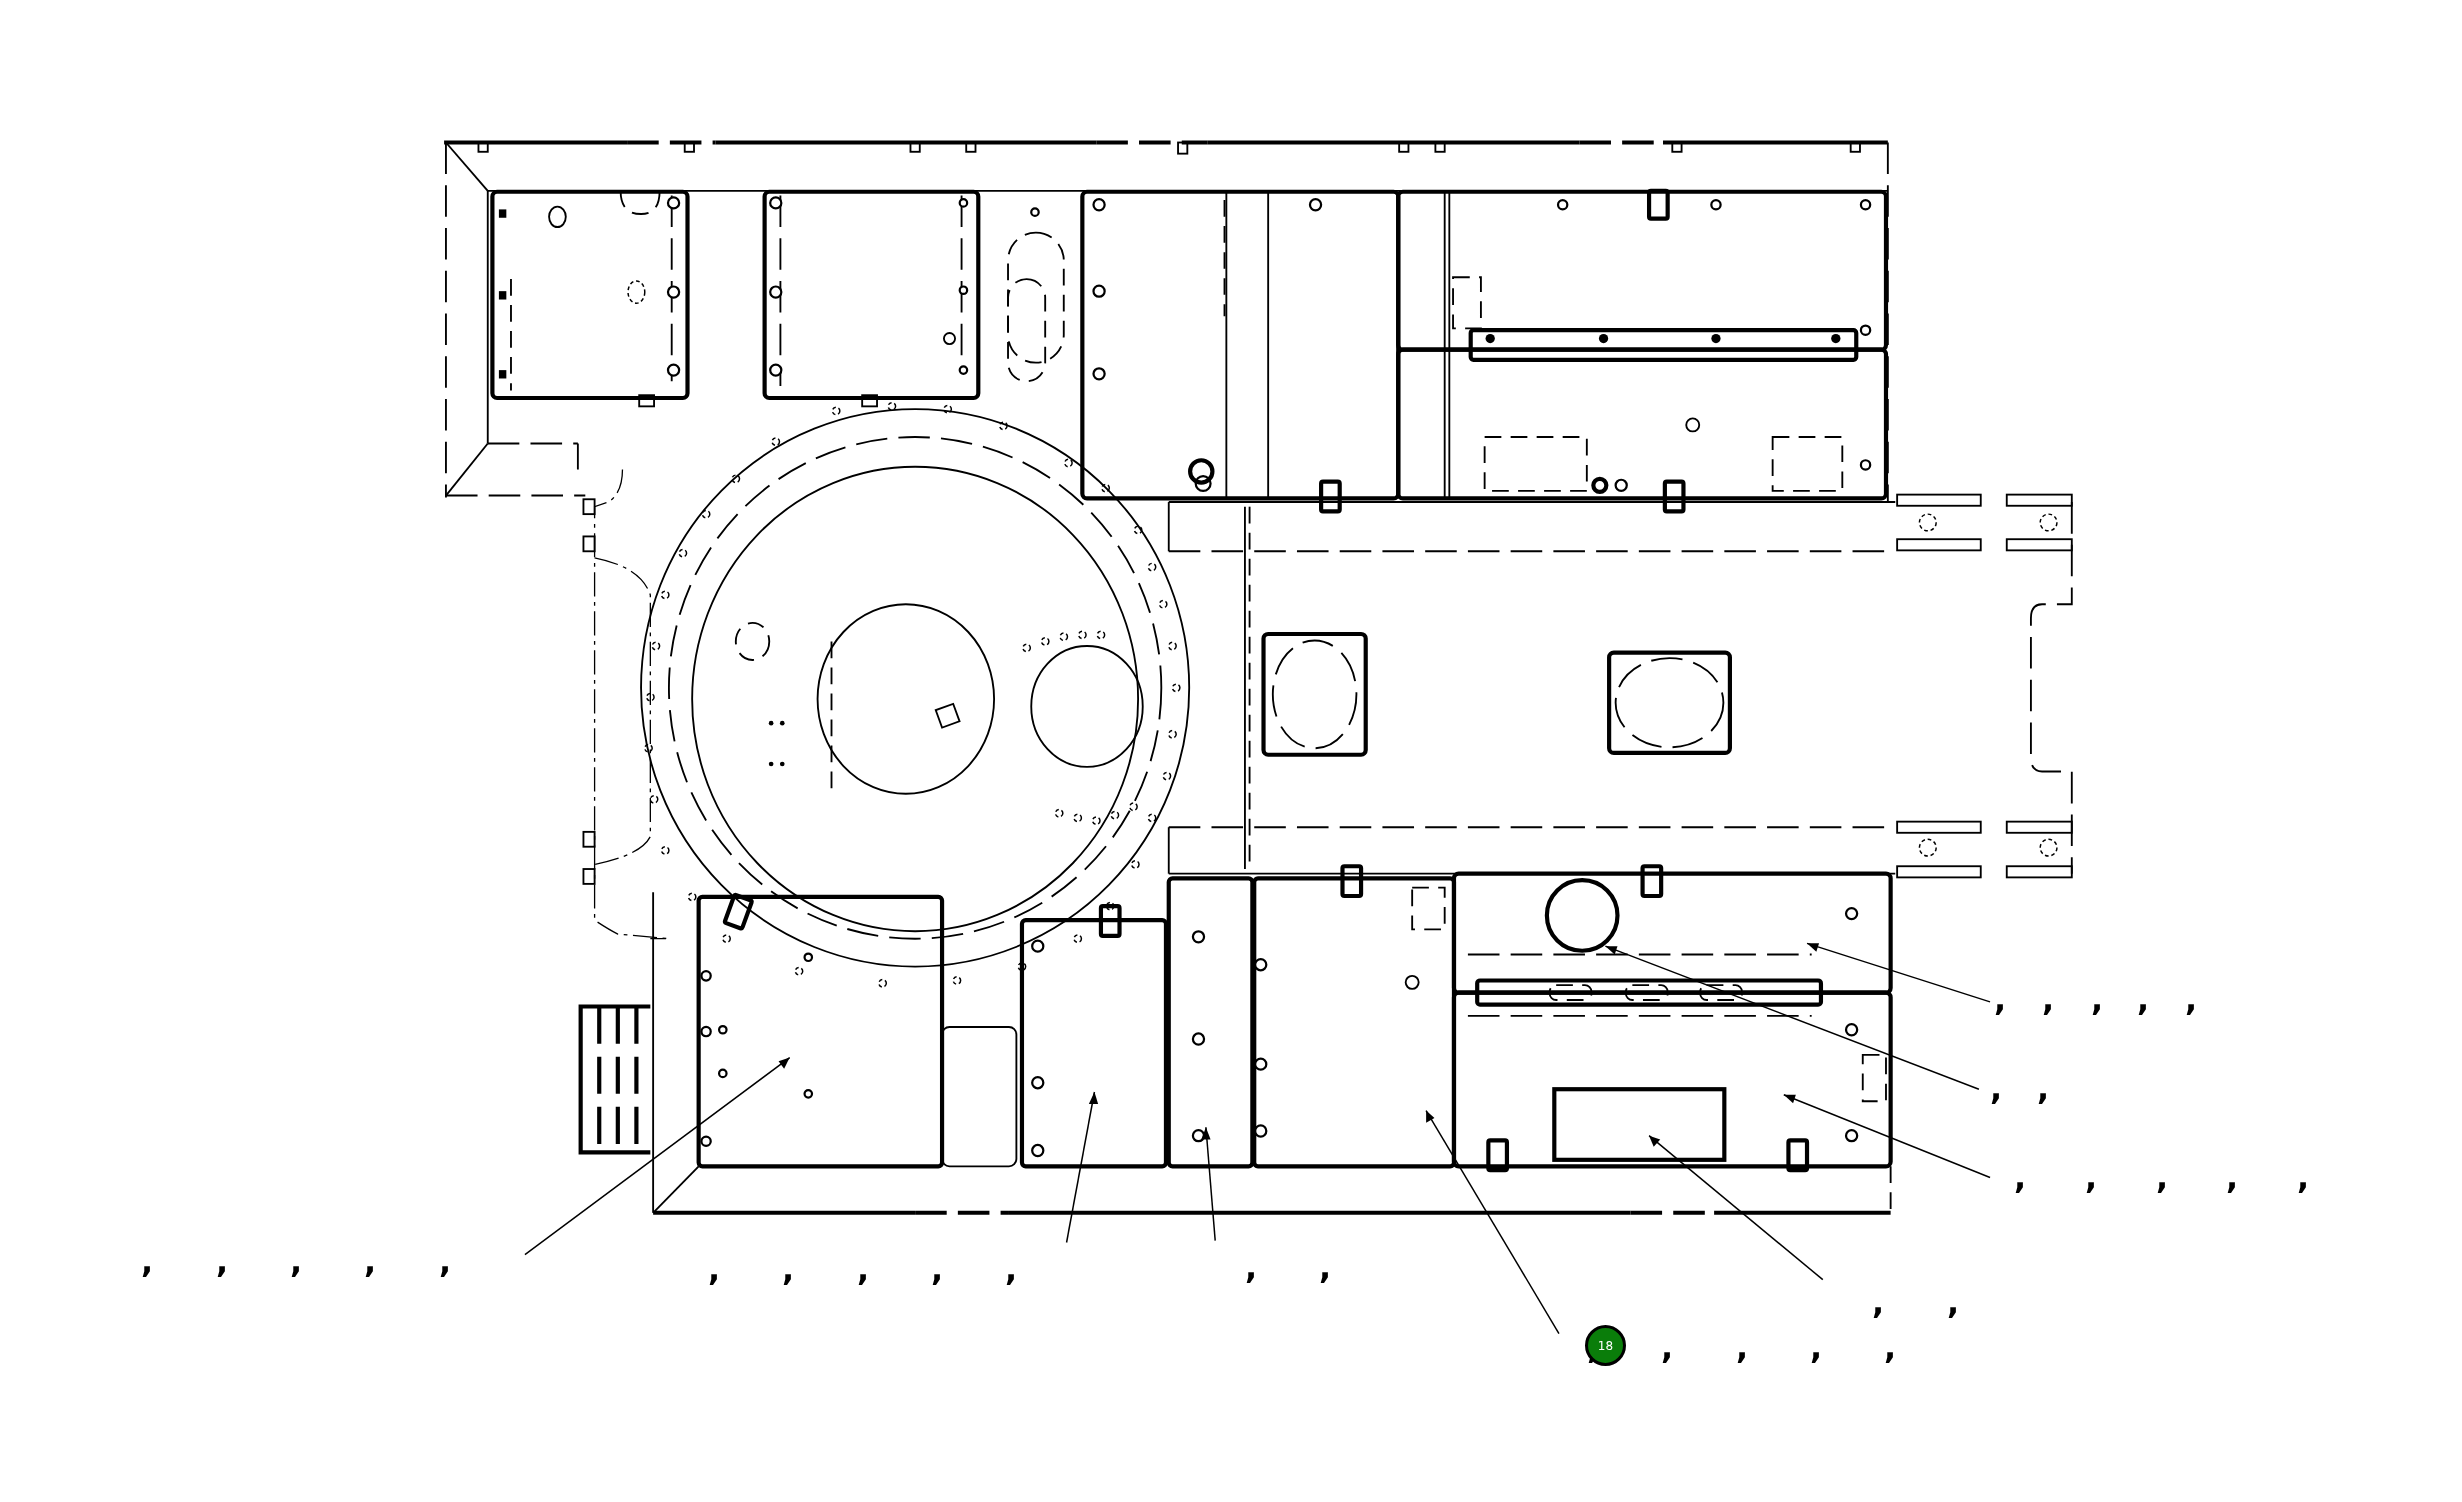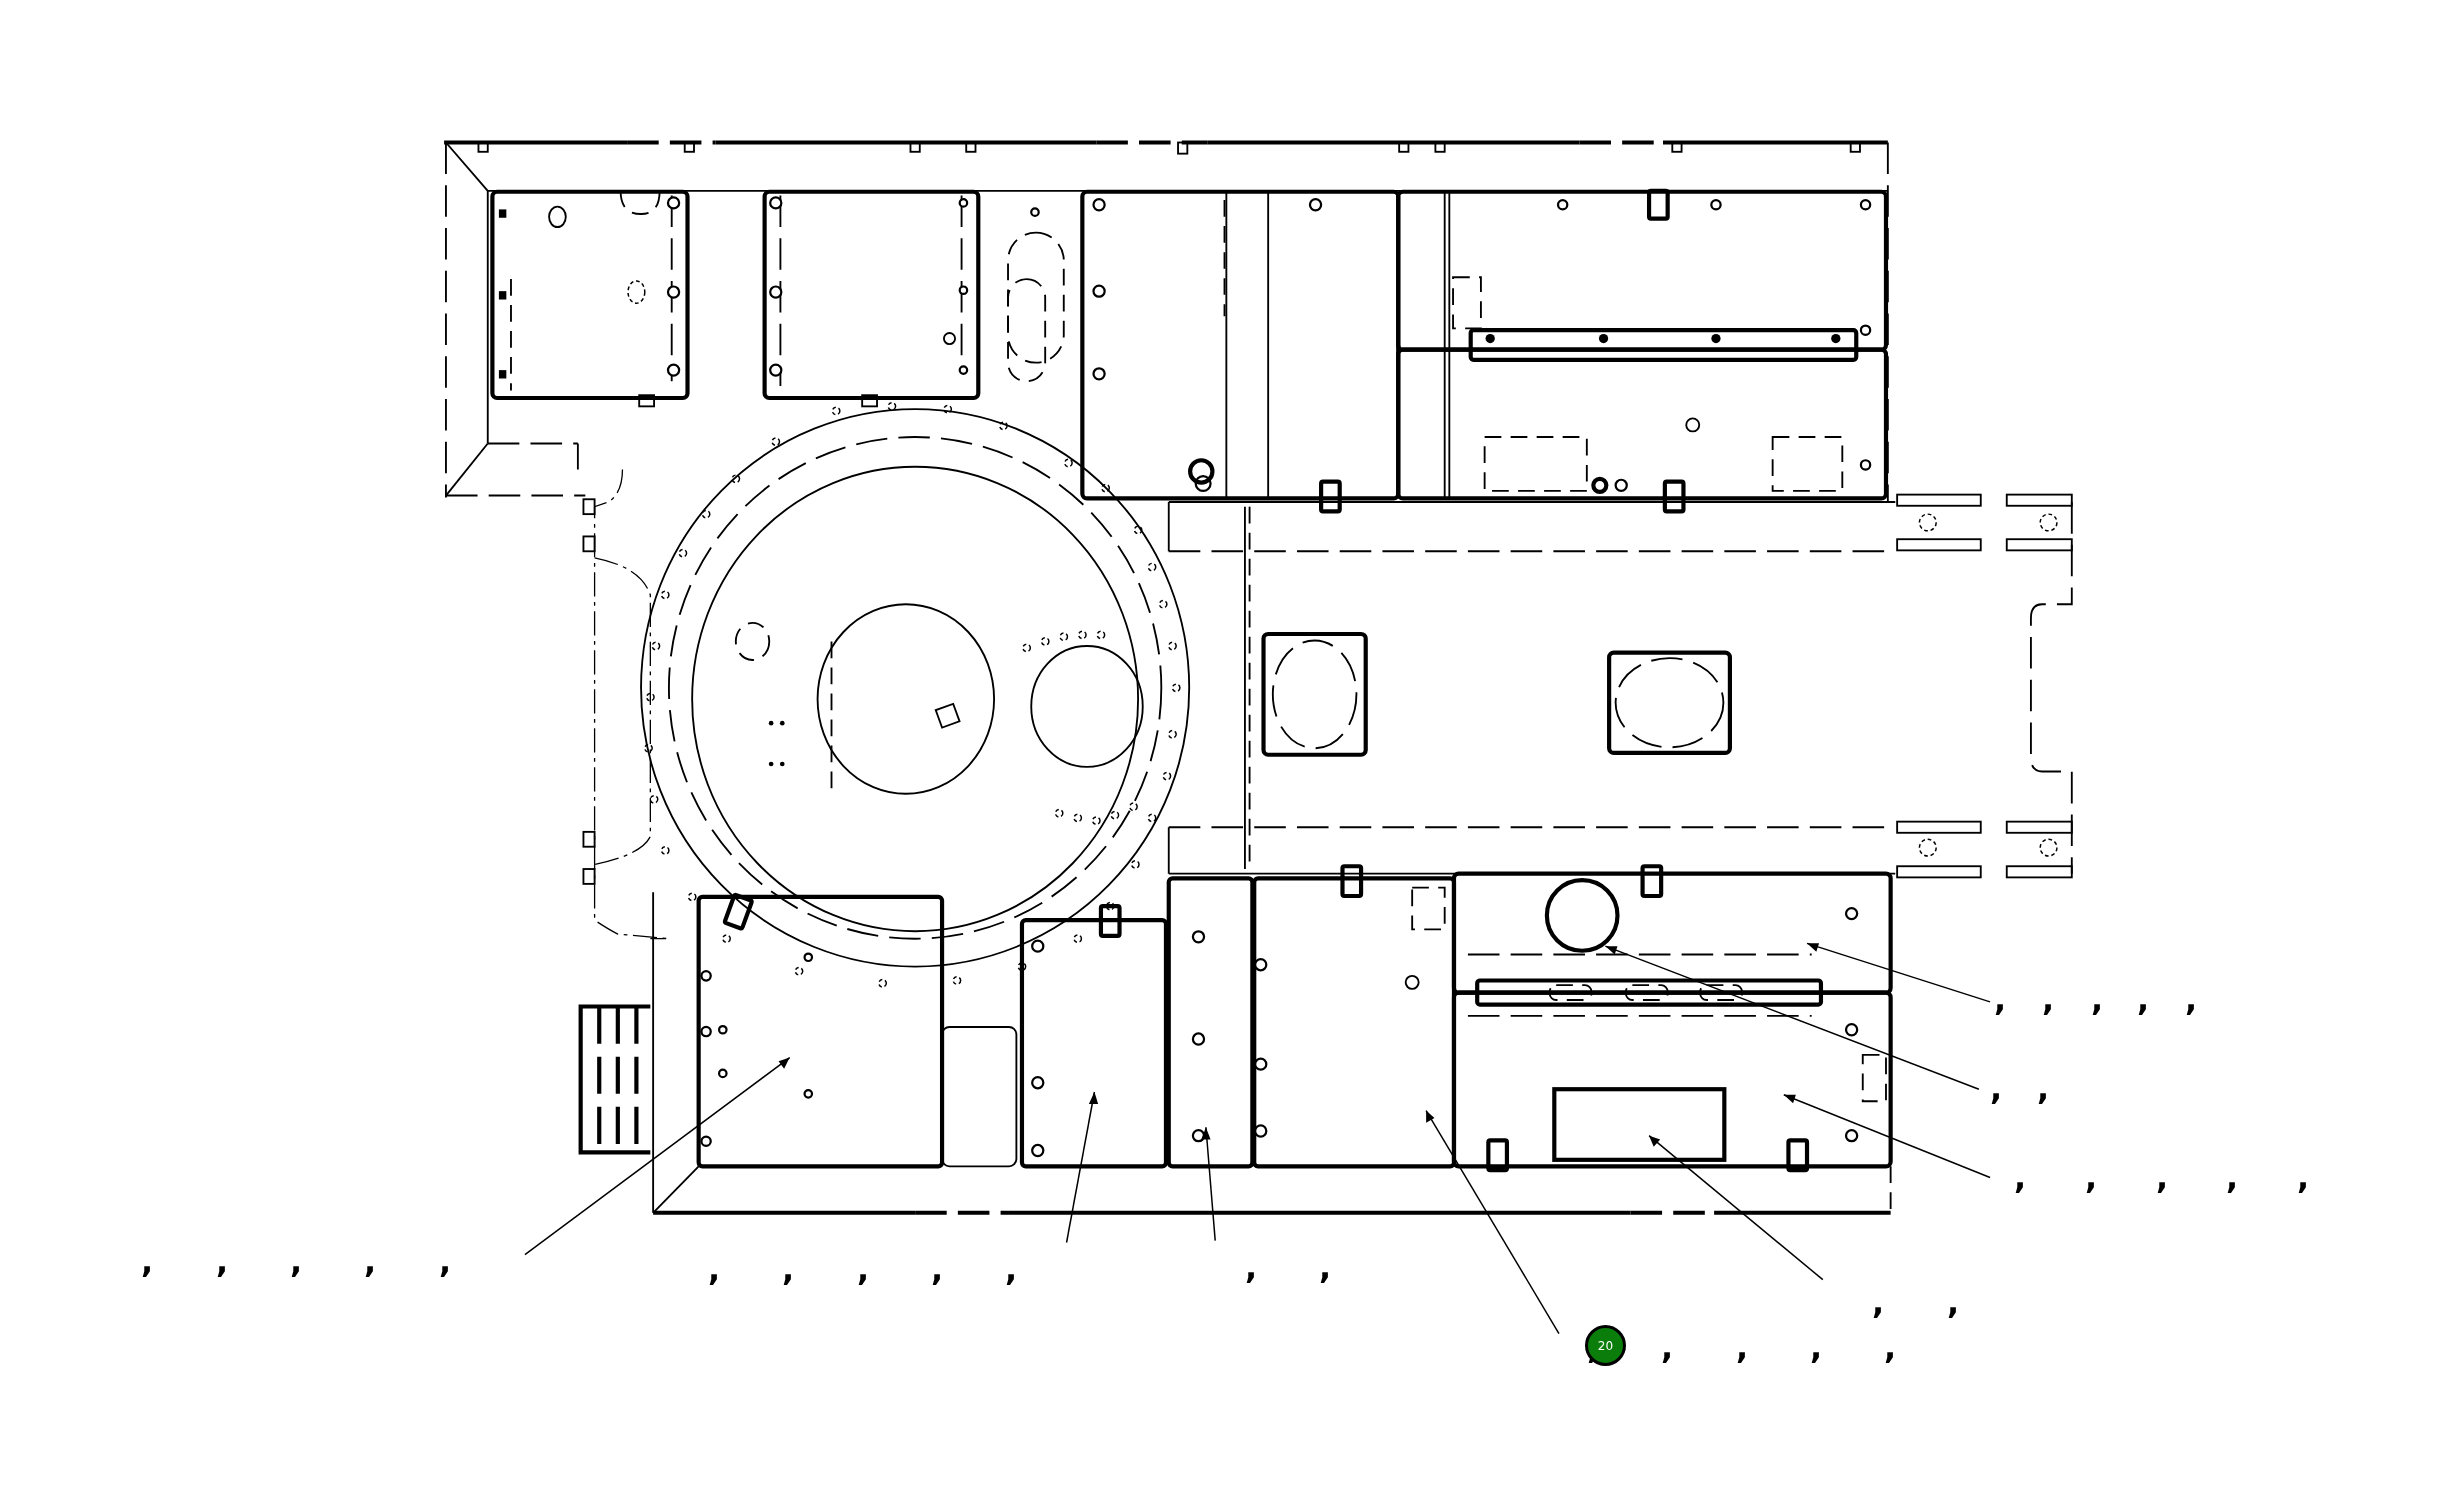--- a/index.html
+++ b/index.html
@@ -369,15 +369,15 @@
   <div>
     <span class="callout-mark" style="left:1587px;top:1331px">,</span>
     <span class="callout-mark" style="left:1661px;top:1331px">,</span>
     <span class="callout-mark" style="left:1736px;top:1331px">,</span>
     <span class="callout-mark" style="left:1810px;top:1331px">,</span>
     <span class="callout-mark" style="left:1884px;top:1331px">,</span>
   </div>
 </div>
 
 <div class="marker" style="left:1585px; top:1325px;">
-  <span>20</span>
+  <span>18</span>
 </div>
 
 
 </body></html>

